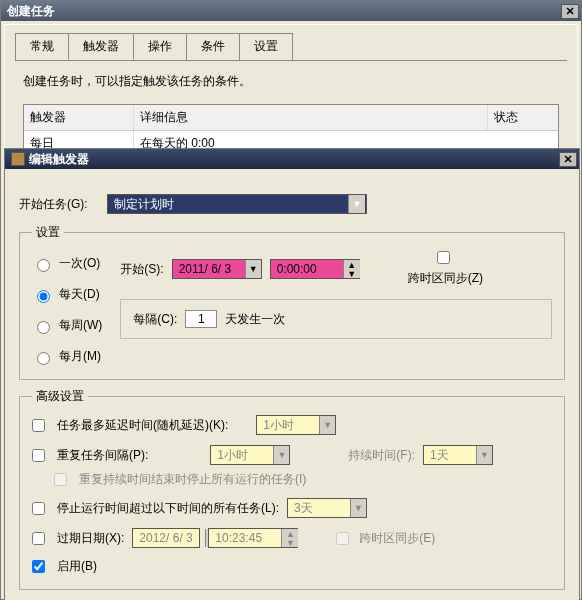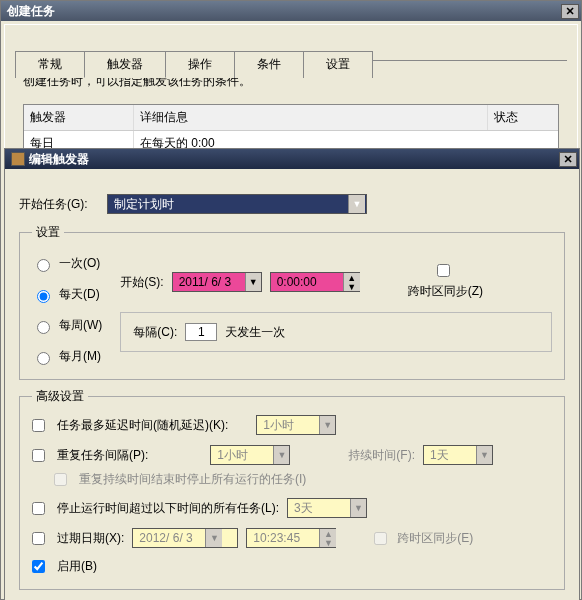--- a/index.html
+++ b/index.html
@@ -5,21 +5,21 @@
 * { box-sizing: border-box; font-family: "Microsoft YaHei", "SimSun", sans-serif; font-size: 12px; }
 body { margin: 0; background: #ece9d8; width: 582px; height: 600px; overflow: hidden; }
 
 .window { position: absolute; background: #ece9d8; border: 1px solid #7a7a7a; }
 .titlebar { background: linear-gradient(#6b7a8f,#4a5568); color: #fff; height: 20px; display: flex; align-items: center; padding: 0 2px 0 6px; font-weight: bold; }
 .titlebar .spacer { flex: 1; }
 .close-btn { width: 18px; height: 15px; background: #c0c0c0; border: 1px solid #555; display: flex; align-items: center; justify-content: center; color: #000; font-weight: bold; font-size: 11px; cursor: pointer; }
 .dlg-icon { width: 14px; height: 14px; background: #b84; margin-right: 4px; border: 1px solid #555; }
 
 .tabs { display: flex; border-bottom: 1px solid #888; margin: 8px 10px 0 10px; }
-.tab { padding: 4px 22px; border: 1px solid #888; border-bottom: none; margin-right: -1px; background: #ece9d8; cursor: pointer; position: relative; top: 18px; }
+.tab { padding: 4px 14px; border: 1px solid #888; border-bottom: none; margin-right: -1px; background: #ece9d8; cursor: pointer; position: relative; top: 0; }
 .tab.active { background: #ece9d8; border-bottom: 1px solid #ece9d8; z-index: 1; }
 
 .tab-body { padding: 12px 18px; }
 
 .table { border: 1px solid #888; margin-top: 14px; }
 .thead, .trow { display: flex; }
 .thead { background: #f0f0f0; border-bottom: 1px solid #ccc; }
 .th, .td { padding: 4px 6px; border-right: 1px solid #ddd; }
 .th:last-child, .td:last-child { border-right: none; }
 .trow { background: #fff; }
@@ -96,21 +96,21 @@
     <div class="form-row">
       <label>开始任务(G):</label>
       <div class="select dark" style="width:260px;">
         <input type="text" readonly="" style="width: 240px;" value="制定计划时">
         <div class="btn">▼</div>
       </div>
     </div>
 
     <fieldset>
       <legend>设置</legend>
-      <div style="display:flex;gap:18px;align-items:center;">
+      <div style="display:flex;gap:18px;">
         <div class="radio-col">
           <label class="radio-item">
               <input type="radio" name="sch" style="">
               <span>一次(O)</span>
             </label>
           <label class="radio-item">
               <input type="radio" name="sch" checked="" style="">
               <span>每天(D)</span>
             </label>
           <label class="radio-item">
@@ -185,21 +185,21 @@
         <span>停止运行时间超过以下时间的所有任务(L):</span>
         <div class="select disabled field-disabled" style="width:80px;">
           <input type="text" readonly="" class="field-disabled" style="width: 62px;" value="3天">
           <div class="btn">▼</div>
         </div>
       </div>
 
       <div class="inline" style="margin-bottom:10px;">
         <input type="checkbox" style="">
         <span>过期日期(X):</span>
-        <div class="select disabled field-disabled" style="width:106px;">
+        <div class="select disabled field-disabled" style="width:68px;">
           <input type="text" readonly="" class="field-disabled" style="width: 72px;" value="2012/ 6/ 3">
           <div class="btn">▼</div>
         </div>
         <div class="select disabled field-disabled" style="width:90px;">
           <input type="text" readonly="" class="field-disabled" style="width: 72px;" value="10:23:45">
           <div class="spinner-btns">
               <div class="btn">▲</div>
               <div class="btn">▼</div>
             </div>
         </div>

